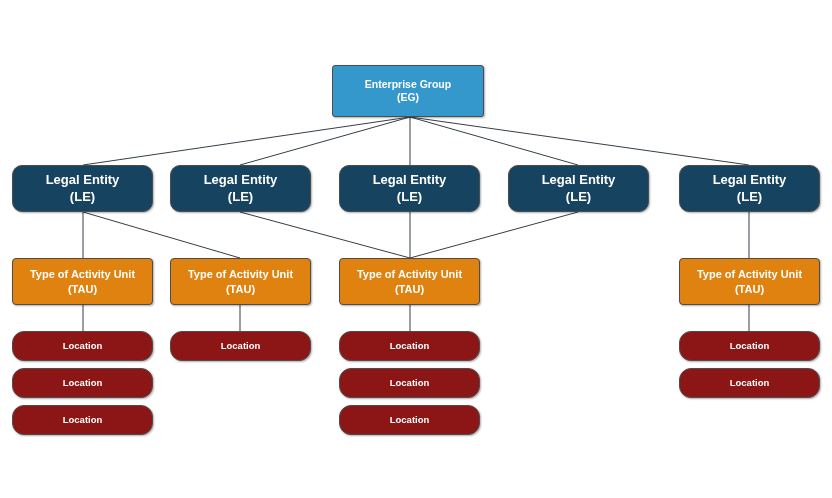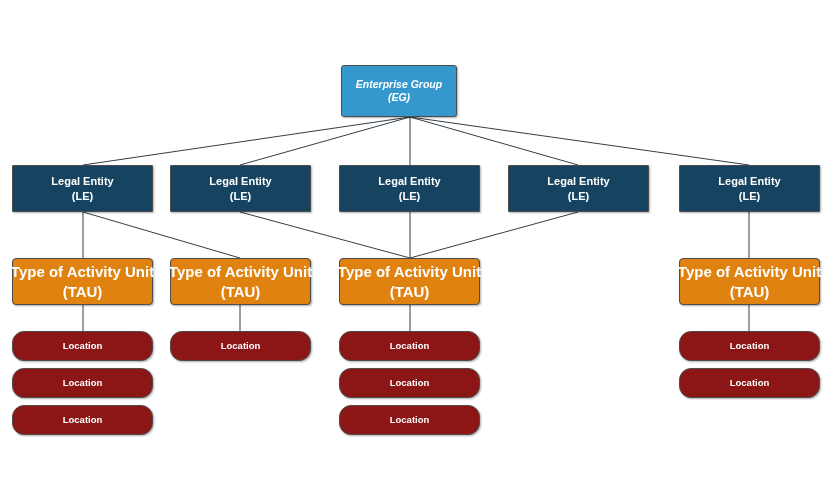--- a/index.html
+++ b/index.html
@@ -44,28 +44,28 @@
     white-space: nowrap;
   }
   .node-eg {
     background: #3498cd;
     border-radius: 3px;
     font-size: 10.5px;
     font-weight: bold;
   }
   .node-le {
     background: #154360;
-    border-radius: 1px;
-    font-size: 11px;
+    border-radius: 10px;
+    font-size: 13px;
     font-weight: bold;
   }
   .node-tau {
     background: #e0820f;
     border-radius: 4px;
-    font-size: 15px;
+    font-size: 11px;
     font-weight: bold;
   }
   .node-loc {
     background: #8c1616;
     border-radius: 12px;
     font-size: 9.5px;
     font-weight: bold;
   }
 </style>
 </head>
@@ -83,21 +83,21 @@
       <line x1="240" y1="212" x2="410" y2="258" stroke="#333f48" stroke-width="1"></line>
       <line x1="410" y1="212" x2="410" y2="258" stroke="#333f48" stroke-width="1"></line>
       <line x1="578" y1="212" x2="410" y2="258" stroke="#333f48" stroke-width="1"></line>
       <line x1="749" y1="212" x2="749" y2="258" stroke="#333f48" stroke-width="1"></line>
       <line x1="83" y1="305" x2="83" y2="331" stroke="#333f48" stroke-width="1"></line>
       <line x1="240" y1="305" x2="240" y2="331" stroke="#333f48" stroke-width="1"></line>
       <line x1="410" y1="305" x2="410" y2="331" stroke="#333f48" stroke-width="1"></line>
       <line x1="749" y1="305" x2="749" y2="331" stroke="#333f48" stroke-width="1"></line>
     </svg>
   <div id="nodes-layer">
-      <div class="node node-eg" style="left: 341px; top: 65px; width: 116px; height: 52px; font-style: italic;">
+      <div class="node node-eg" style="left: 332px; top: 65px; width: 152px; height: 52px;">
         <span class="ln">Enterprise Group</span>
         <span class="ln">(EG)</span>
       </div>
       <div class="node node-le" style="left: 12px; top: 165px; width: 141px; height: 47px;">
         <span class="ln">Legal Entity</span>
         <span class="ln">(LE)</span>
       </div>
       <div class="node node-le" style="left: 170px; top: 165px; width: 141px; height: 47px;">
         <span class="ln">Legal Entity</span>
         <span class="ln">(LE)</span>

